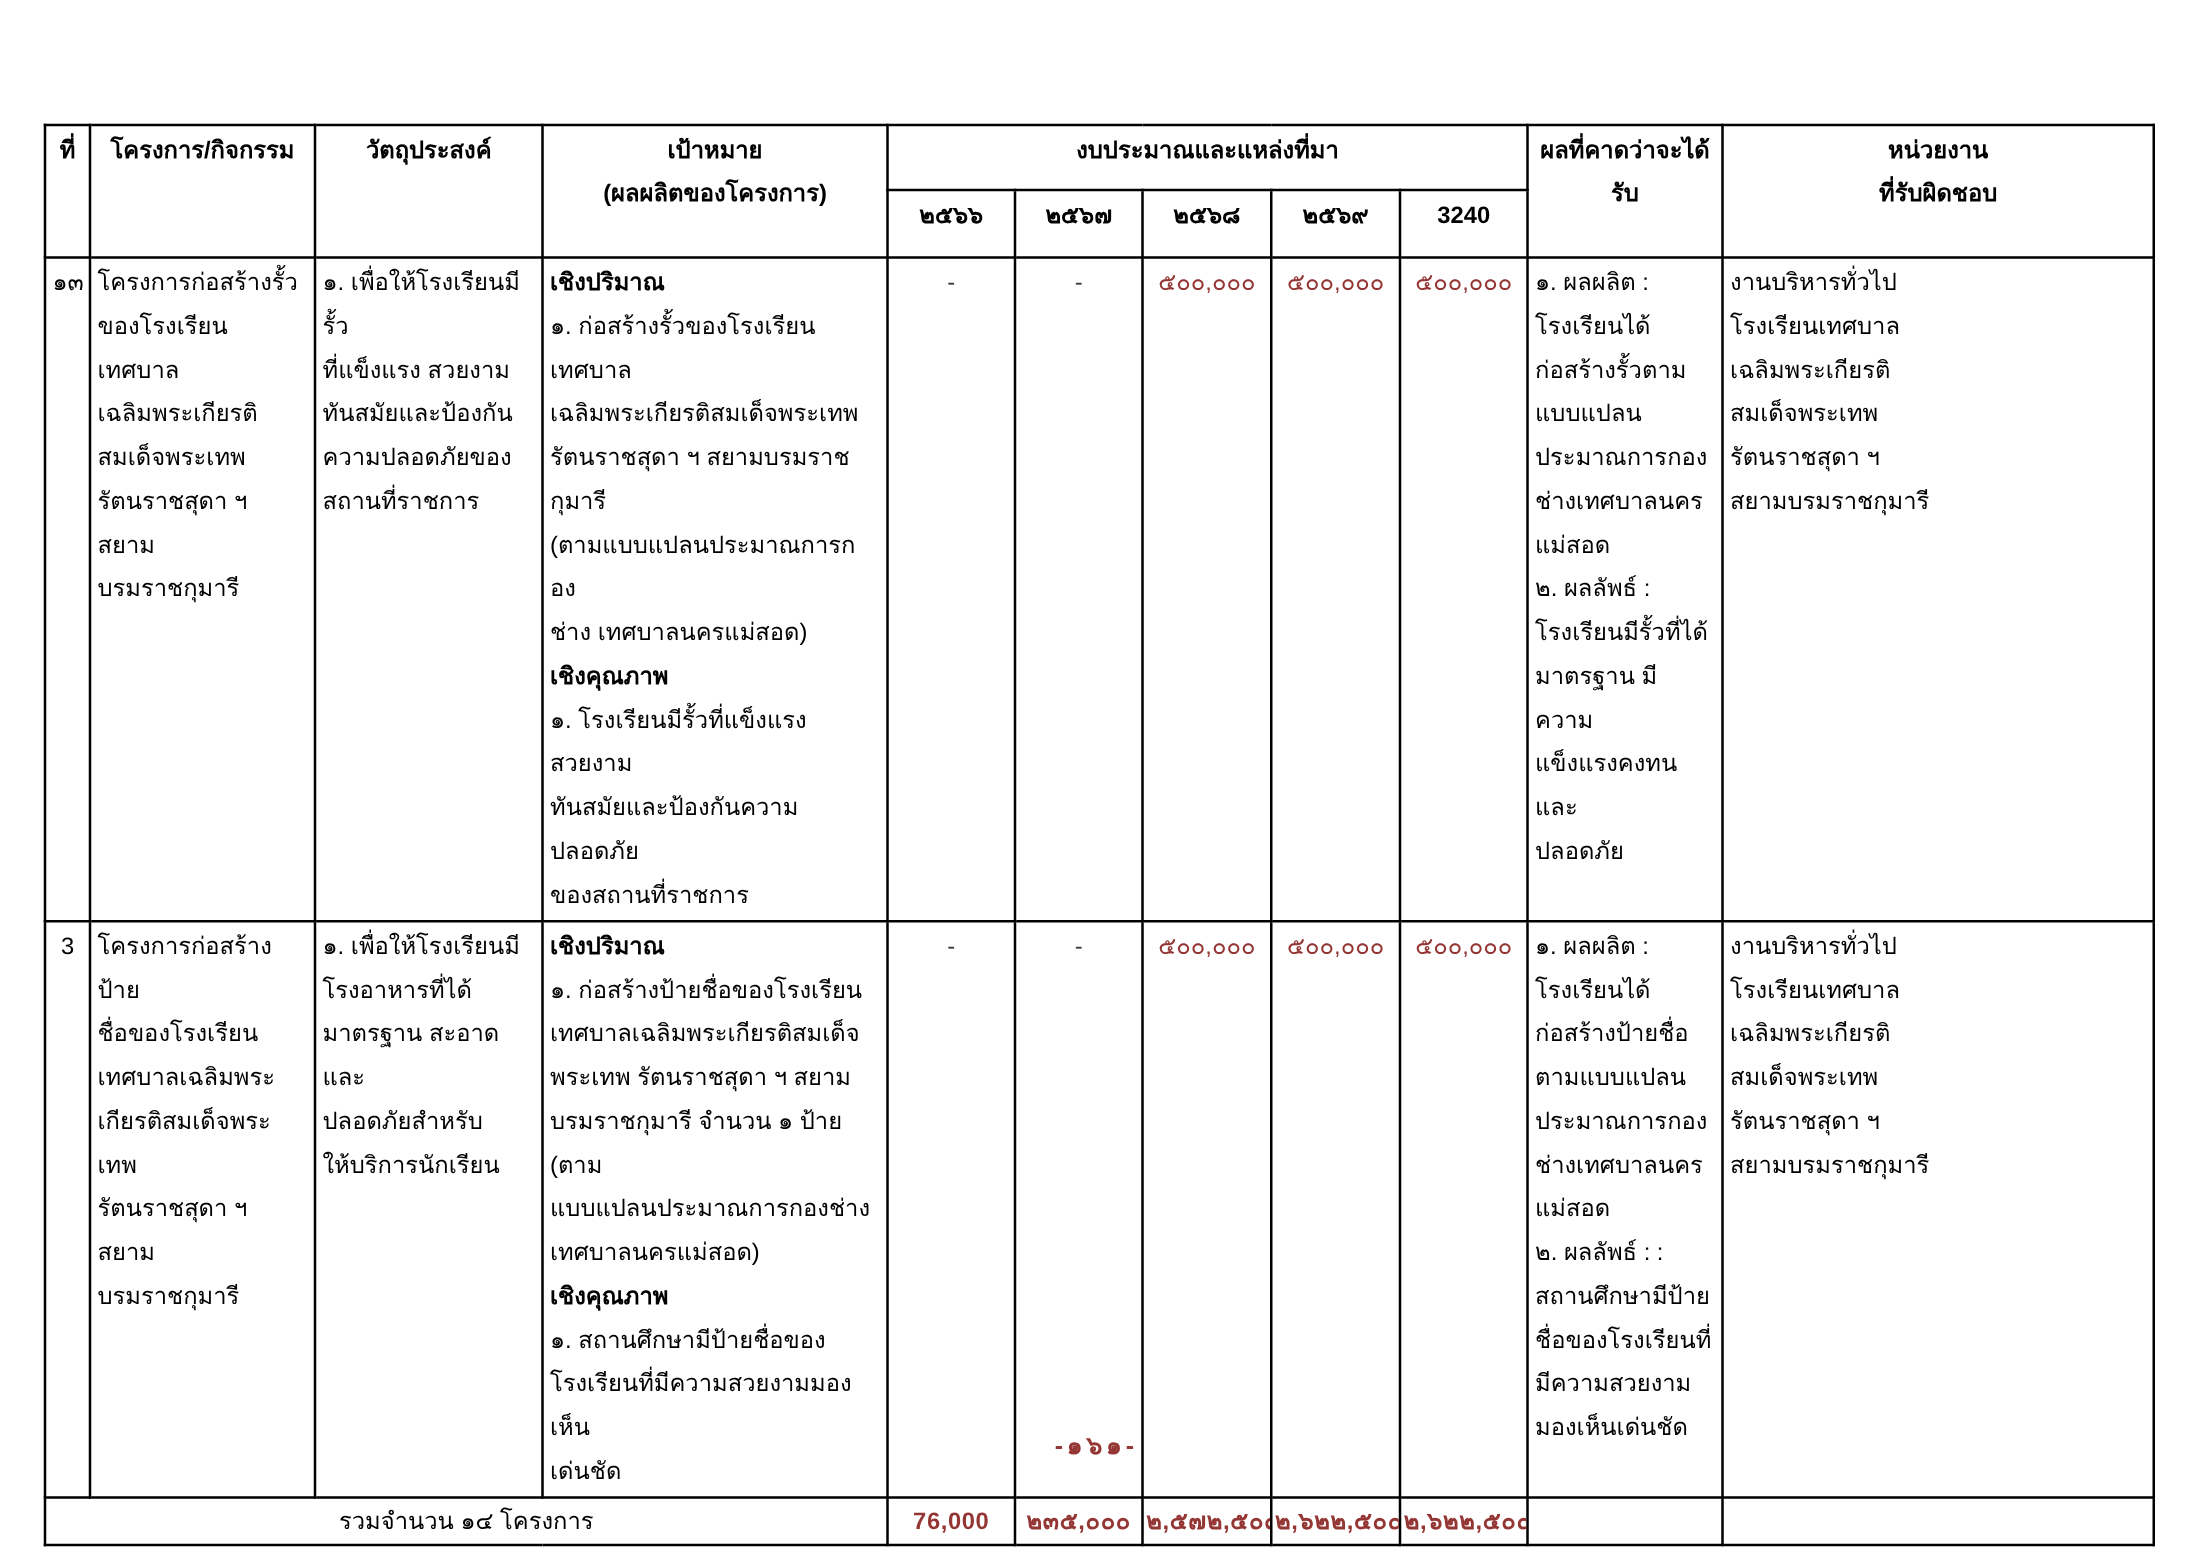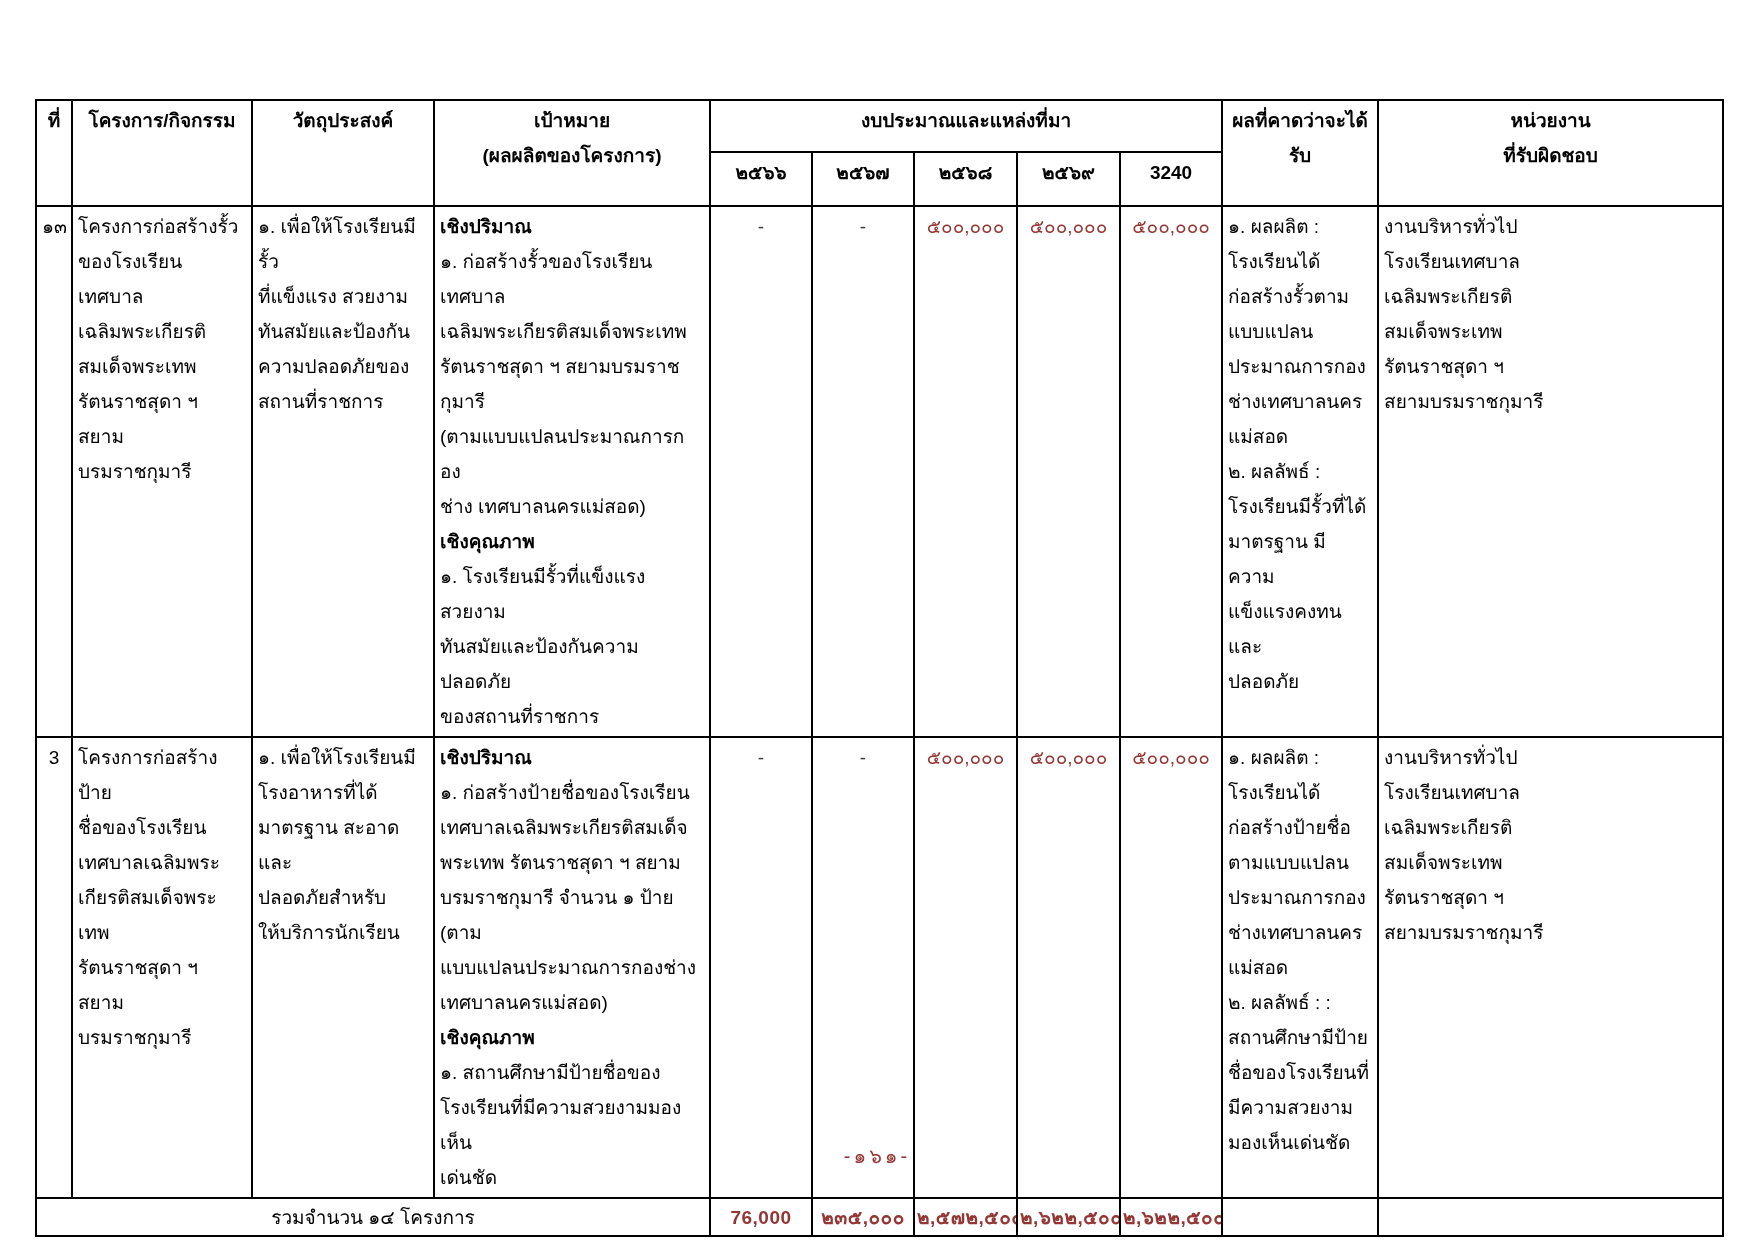--- a/index.html
+++ b/index.html
@@ -47,21 +47,21 @@
   .c-budget.dash{color:#3a3a3a;}
   .c-expected{padding-left:8px;padding-top:4px;}
   .c-unit{padding-left:8px;padding-top:4px;}
 
   tr.totals td{vertical-align:middle;padding:0 2px;}
   .t-label{text-align:center;font-weight:normal;font-size:21px;}
   .t-val{text-align:center;font-weight:bold;font-size:19px;color:var(--red);letter-spacing:0.5px;}
 
   .page-footer{
     position:absolute;left:0;top:1140px;width:1754px;
-    text-align:center;font-size:20px;font-weight:normal;color:var(--red);
+    text-align:center;font-size:20px;font-weight:bold;color:var(--red);
     letter-spacing:3px;
   }
 </style>
 </head>
 <body>
 
 <div class="page">
 
   <table class="doc">
     <colgroup>

